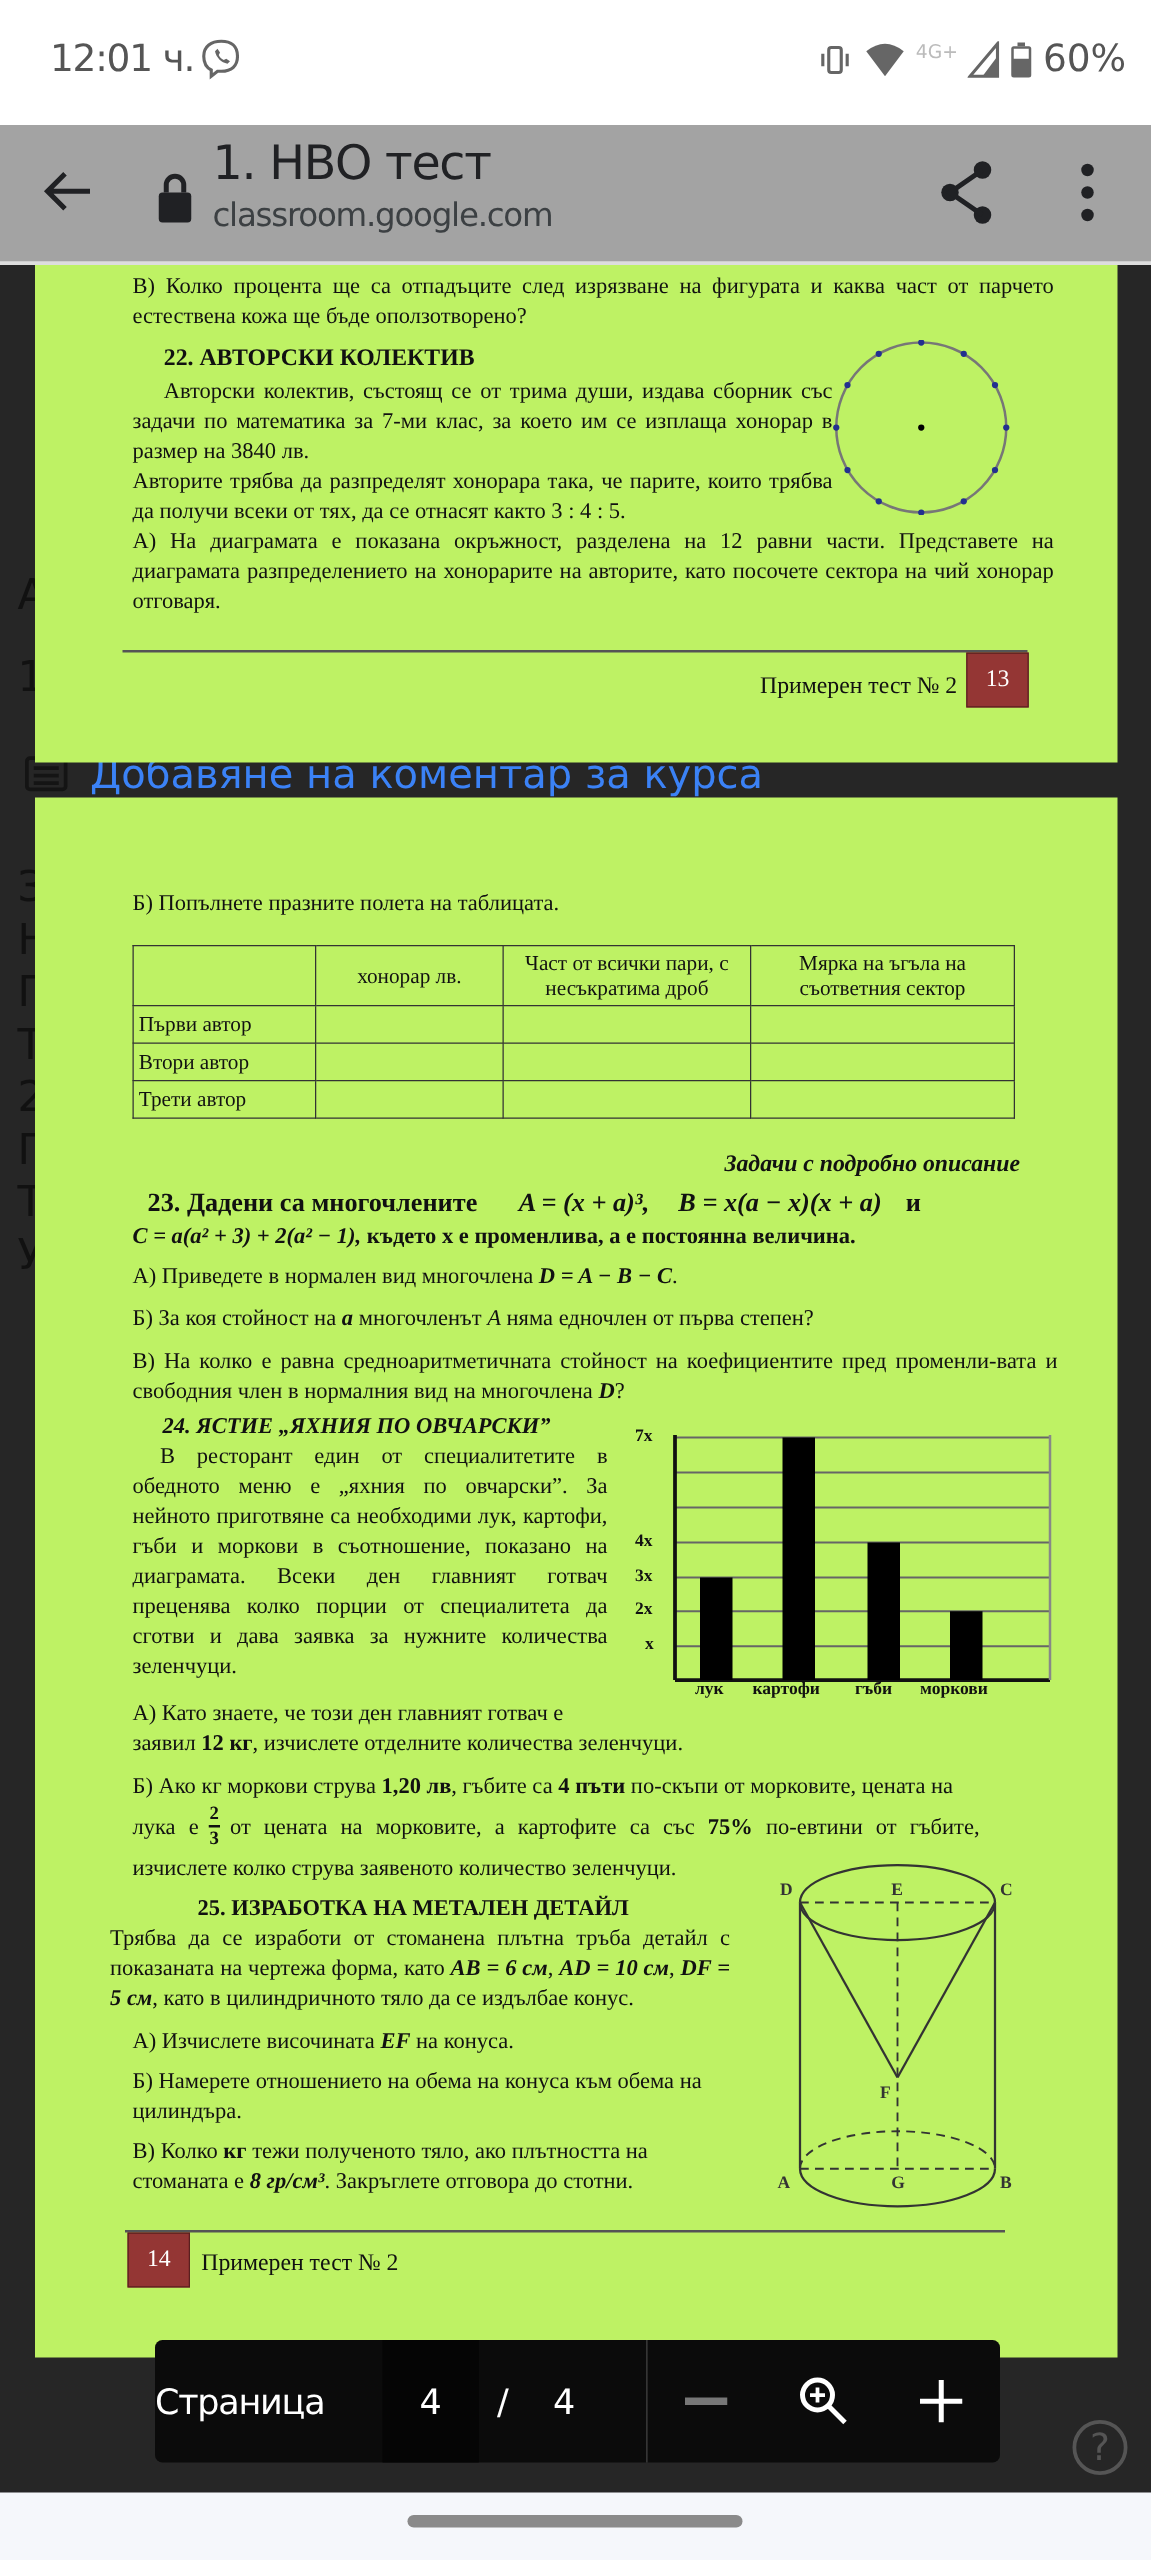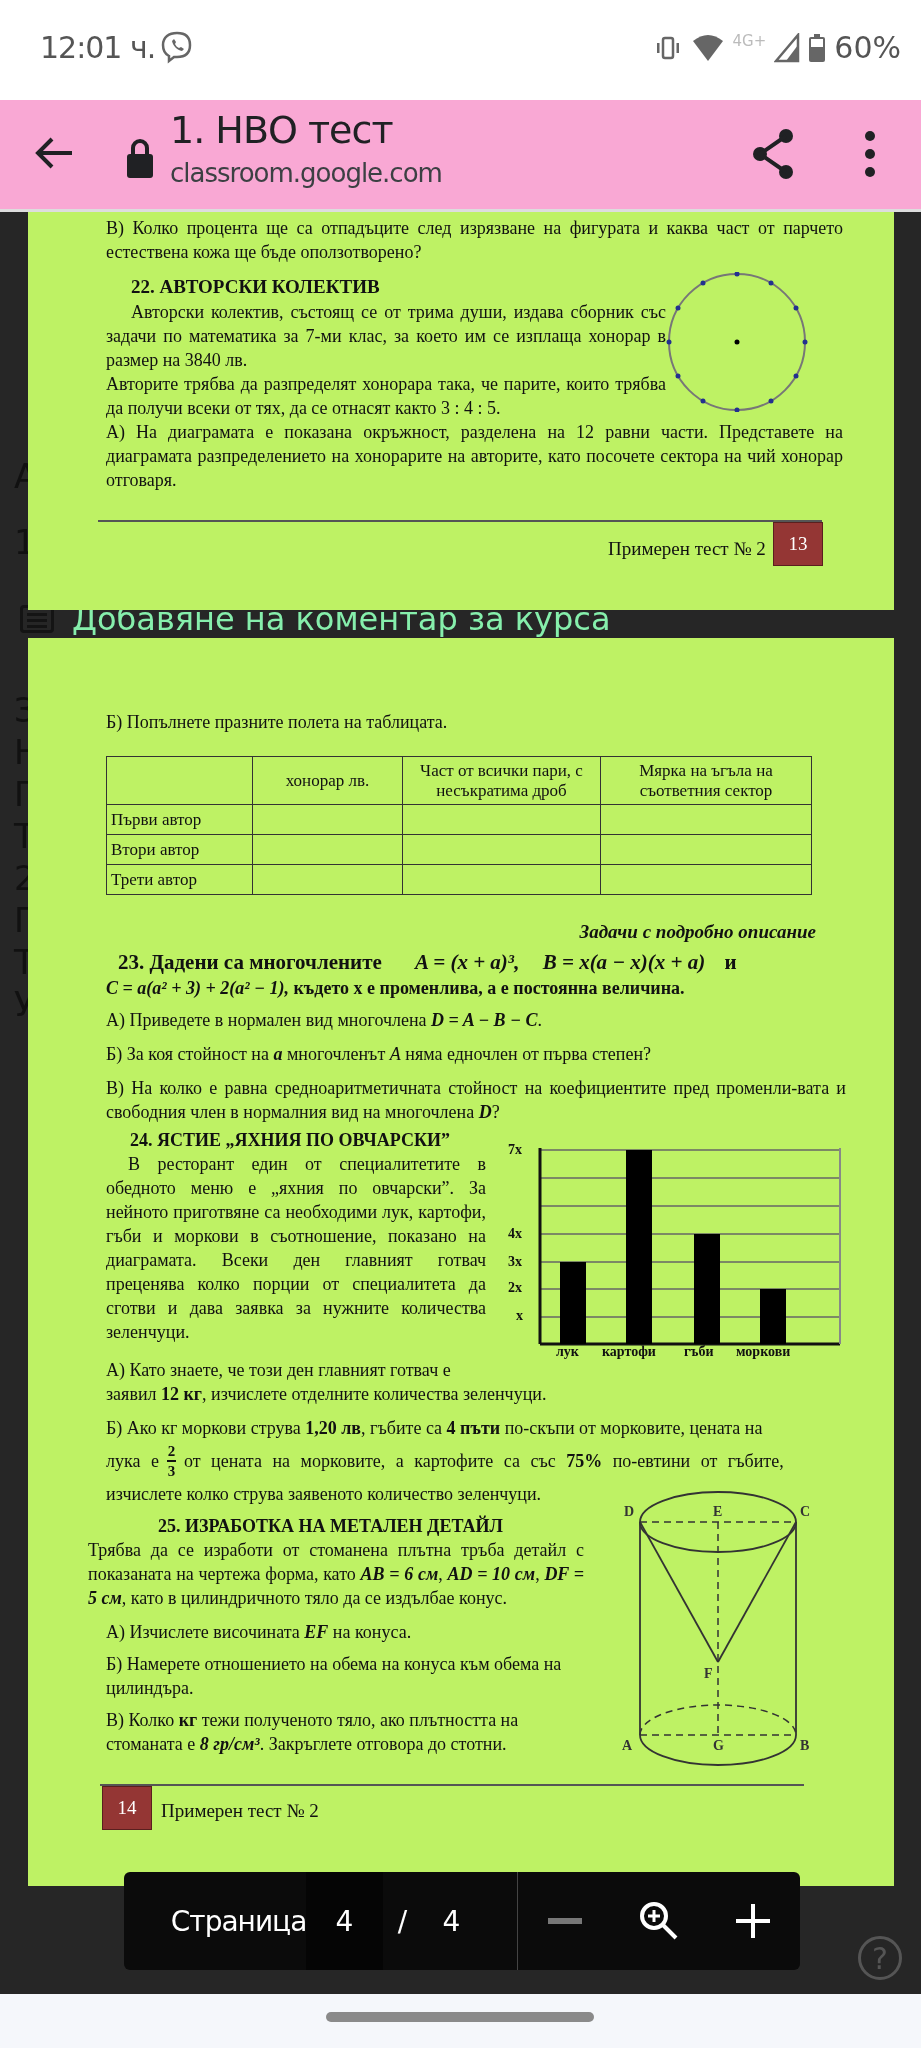--- a/index.html
+++ b/index.html
@@ -7,32 +7,32 @@
   body { position: relative; font-family: "Liberation Sans", sans-serif; }
 
   
   .status-bar { position: absolute; left: 0; top: 0; width: 921px; height: 100px; background: #fff; color: #5f6368; }
   .status-time { position: absolute; left: 40px; top: 30px; font-size: 30px; color: #555; font-family: "DejaVu Sans", sans-serif; letter-spacing: -1px; }
   .status-viber { position: absolute; left: 160px; top: 30px; width: 34px; height: 34px; }
   .status-right { position: absolute; right: 20px; top: 30px; display: flex; align-items: center; gap: 8px; font-size: 30px; color: #555; font-family: "DejaVu Sans", sans-serif; }
   .status-4g { font-size: 15px; color: #bbb; margin-top: -14px; }
 
   
-  .toolbar { position: absolute; left: 0; top: 100px; width: 921px; height: 112px; background: #f9a8d4; border-bottom: 3px solid #ddd; text-align: center; }
+  .toolbar { position: absolute; left: 0; top: 100px; width: 921px; height: 112px; background: #a3a3a3; border-bottom: 3px solid #ddd; text-align: center; }
   .back-btn { position: absolute; left: 30px; top: 28px; width: 50px; height: 50px; }
   .lock-icon { position: absolute; left: 124px; top: 36px; width: 32px; height: 44px; }
   .title { position: absolute; left: 170px; top: 8px; font-size: 38px; color: #202124; font-family: "DejaVu Sans", sans-serif; letter-spacing: -1px; }
   .url { position: absolute; left: 170px; top: 58px; font-size: 26px; color: #3c4043; font-family: "DejaVu Sans", sans-serif; letter-spacing: -1px; }
   .share-btn { position: absolute; left: 748px; top: 26px; width: 52px; height: 56px; }
   .menu-btn { position: absolute; left: 856px; top: 26px; width: 28px; height: 56px; }
 
   
   .viewer { position: absolute; left: 0; top: 212px; width: 921px; height: 1795px; background: #262626; overflow: hidden; }
   .bg-text { position: absolute; left: 14px; font-size: 34px; color: #111; font-family: "DejaVu Sans", sans-serif; }
-  .bg-comment { position: absolute; left: 20px; top: 392px; height: 30px; display: flex; align-items: center; gap: 18px; color: #86efac; font-size: 32px; font-family: "DejaVu Sans", sans-serif; }
+  .bg-comment { position: absolute; left: 20px; top: 392px; height: 30px; display: flex; align-items: center; gap: 18px; color: #3b82f6; font-size: 32px; font-family: "DejaVu Sans", sans-serif; }
   .bg-comment .ic { width: 34px; height: 28px; border: 3px solid #141414; border-radius: 4px; position: relative; }
   .bg-comment .ic::before { content: ""; position: absolute; left: 4px; right: 4px; top: 5px; height: 3px; background: #141414; box-shadow: 0 6px 0 #141414, 0 12px 0 #141414; }
 
   
   .page { position: absolute; left: 28px; width: 866px; background: #bef264; font-family: "Liberation Serif", serif; color: #111; }
   .page-13 { top: -10px; height: 408px; }
   .page-14 { top: 426px; height: 1248px; }
 
   .p { position: absolute; font-size: 18px; line-height: 24px; text-align: justify; }
   .h { position: absolute; font-size: 19px; font-weight: bold; }
@@ -47,21 +47,21 @@
   .chart { position: absolute; }
   .chart-x { position: absolute; font-size: 14px; font-weight: bold; top: 204px; }
   .chart-y { position: absolute; font-size: 14px; font-weight: bold; }
 
   .b { font-weight: bold; }
   .bi { font-weight: bold; font-style: italic; }
   .i { font-style: italic; }
 
   
   .page-ctrl { position: absolute; left: 124px; top: 1872px; width: 676px; height: 98px; background: #0b0b0b; border-radius: 6px; display: flex; align-items: center; color: #fff; font-family: "DejaVu Sans", sans-serif; }
-  .pc-label { width: 186px; text-align: right; font-size: 28px; letter-spacing: -1px; }
+  .pc-label { width: 186px; text-align: left; font-size: 28px; letter-spacing: -1px; }
   .pc-cur { width: 78px; height: 98px; background: #050505; display: flex; align-items: center; justify-content: center; font-size: 28px; }
   .pc-sep { width: 40px; text-align: center; font-size: 28px; }
   .pc-total { width: 60px; text-align: center; font-size: 28px; }
   .pc-divider { width: 1px; height: 98px; background: #444; margin-left: 36px; }
   .pc-btn { width: 96px; height: 98px; display: flex; align-items: center; justify-content: center; }
   .help-btn { position: absolute; left: 858px; top: 1936px; width: 44px; height: 44px; border: 3px solid #555; border-radius: 50%; color: #555; font-size: 30px; display: flex; align-items: center; justify-content: center; font-family: "DejaVu Sans", sans-serif; }
 
   .nav-bar { position: absolute; left: 0; top: 1994px; width: 921px; height: 54px; background: #f5f7fb; }
   .home-pill { position: absolute; left: 326px; top: 18px; width: 268px; height: 10px; background: #8a8a8a; border-radius: 5px; }
 </style>
@@ -213,21 +213,21 @@
     <div class="p" style="left:78px; top:370px;">
       <span>А) Приведете в нормален вид многочлена </span><span class="bi">D = A − B − C</span><span>.</span>
     </div>
     <div class="p" style="left:78px; top:404px;">
       <span>Б)  За коя стойност на </span><span class="bi">a</span><span>  многочленът </span><span class="i">A</span><span>  няма едночлен от първа степен?</span>
     </div>
     <div class="p" style="left:78px; top:438px; width:740px;">
       <span>В)  На колко е равна средноаритметичната стойност на коефициентите пред променли-вата и свободния член в нормалния вид на многочлена </span><span class="bi">D</span><span>?</span>
     </div>
 
-    <div class="h" style="left:102px; top:492px; font-size:18px;">24.  ЯСТИЕ „ЯХНИЯ ПО ОВЧАРСКИ”</div>
+    <div class="h" style="left:102px; top:492px; font-size:18px;font-style:italic;">24.  ЯСТИЕ „ЯХНИЯ ПО ОВЧАРСКИ”</div>
     <div class="p" style="left:78px; top:514px; width:380px; text-indent:22px;">В ресторант един от специалитетите в обедното меню е „яхния по овчарски”. За нейното приготвяне са необходими лук, картофи, гъби и моркови в съотношение, показано на диаграмата. Всеки ден главният готвач преценява колко порции от специалитета да сготви и дава заявка за нужните количества зеленчуци.</div>
 
     <div class="chart" style="left:472px; top:502px; width:350px; height:230px;">
       <svg width="350" height="210" viewBox="0 0 350 210">
         <g stroke="#666" stroke-width="1.5">
           <line x1="40" y1="10" x2="340" y2="10"></line>
             <line x1="40" y1="38" x2="340" y2="38"></line>
           <line x1="40" y1="66" x2="340" y2="66"></line>
             <line x1="40" y1="94" x2="340" y2="94"></line>
           <line x1="40" y1="122" x2="340" y2="122"></line>

